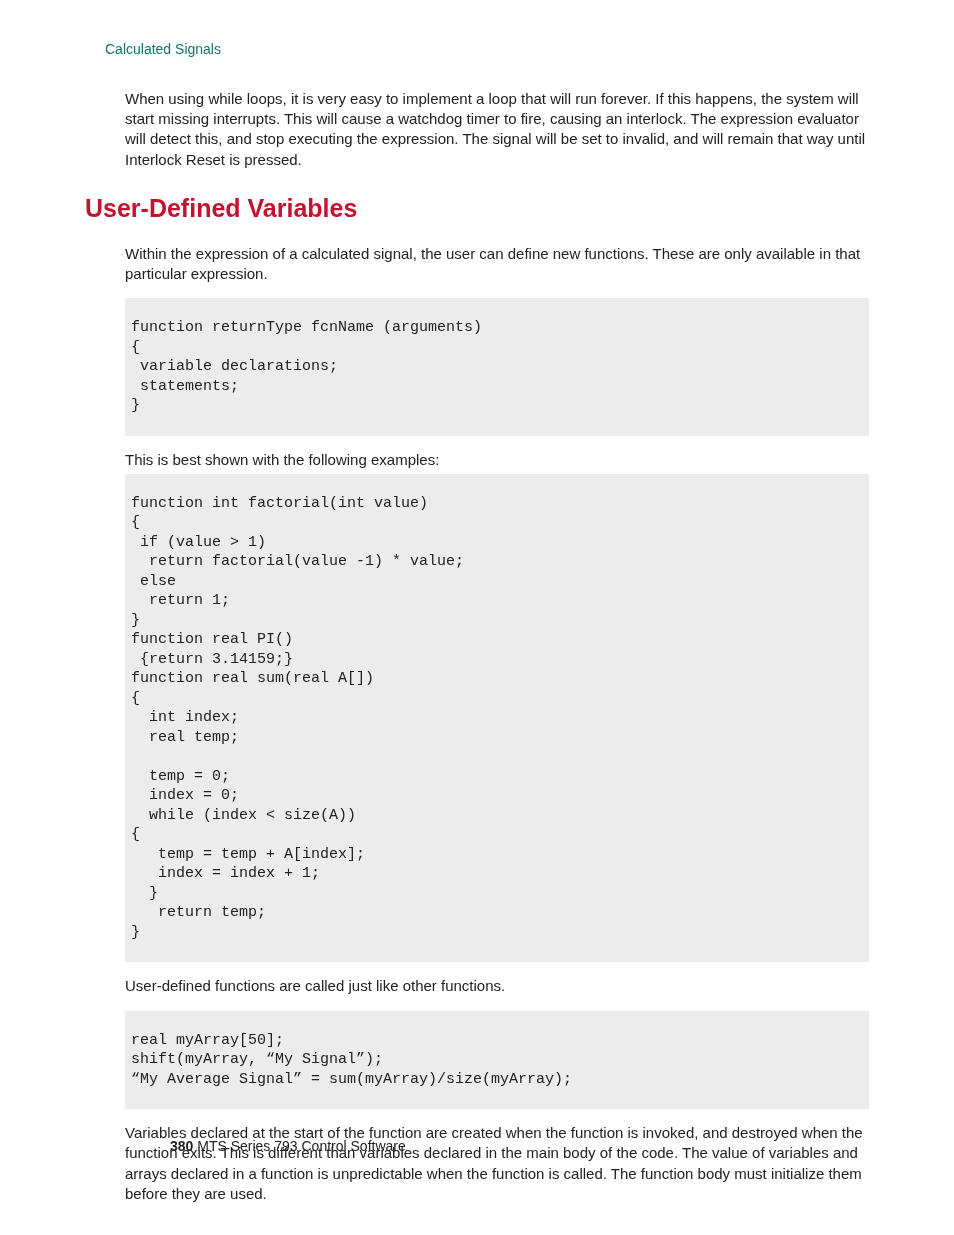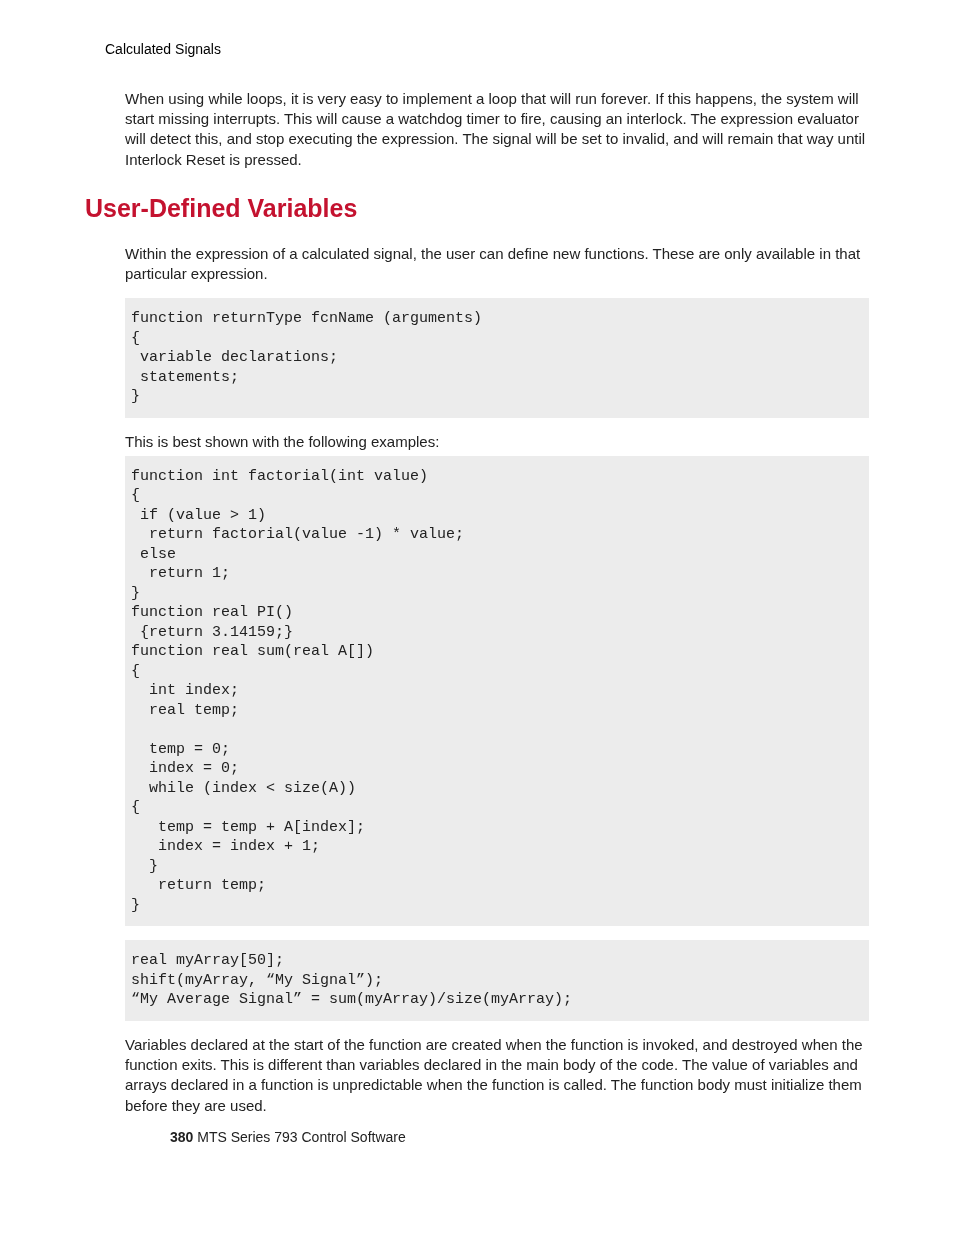--- a/index.html
+++ b/index.html
@@ -7,21 +7,21 @@
     font-size: 15px;
     color: #222;
     margin: 0;
     padding: 40px 85px 40px 85px;
     line-height: 1.35;
     width: 954px;
     box-sizing: border-box;
     background: #fff;
   }
   .header-link {
-    color: #000000;
+    color: #0f766e;
     font-size: 14px;
     margin-left: 20px;
     margin-bottom: 30px;
   }
   .para {
     margin: 0 0 14px 40px;
   }
   .para-tight {
     margin: 0 0 4px 40px;
   }
@@ -29,21 +29,21 @@
     color: #c4122f;
     font-size: 25px;
     font-weight: bold;
     margin: 22px 0 18px 0;
   }
   pre.codeblock {
     background: #ececec;
     font-family: "Courier New", Courier, monospace;
     font-size: 15px;
     line-height: 1.3;
-    padding: 11px 6px;
+    padding: 20px 6px;
     margin: 0 0 14px 40px;
     white-space: pre;
     overflow: hidden;
   }
   .footer {
     position: absolute;
     bottom: 48px;
     left: 85px;
     font-size: 14px;
   }
@@ -93,20 +93,21 @@
   temp = 0;
   index = 0;
   while (index &lt; size(A))
 {
    temp = temp + A[index];
    index = index + 1;
   }
    return temp;
 }</pre>
 
+<p class="para">User-defined functions are called just like other functions.</p>
 <pre class="codeblock">real myArray[50];
 shift(myArray, “My Signal”);
 “My Average Signal” = sum(myArray)/size(myArray);</pre>
 
 <p class="para">Variables declared at the start of the function are created when the function is invoked, and destroyed when the function exits. This is different than variables declared in the main body of the code. The value of variables and arrays declared in a function is unpredictable when the function is called. The function body must initialize them before they are used.</p>
 
 <div class="footer">
   <span class="pagenum">380</span>
   <span>MTS Series 793 Control Software</span>
 </div>

